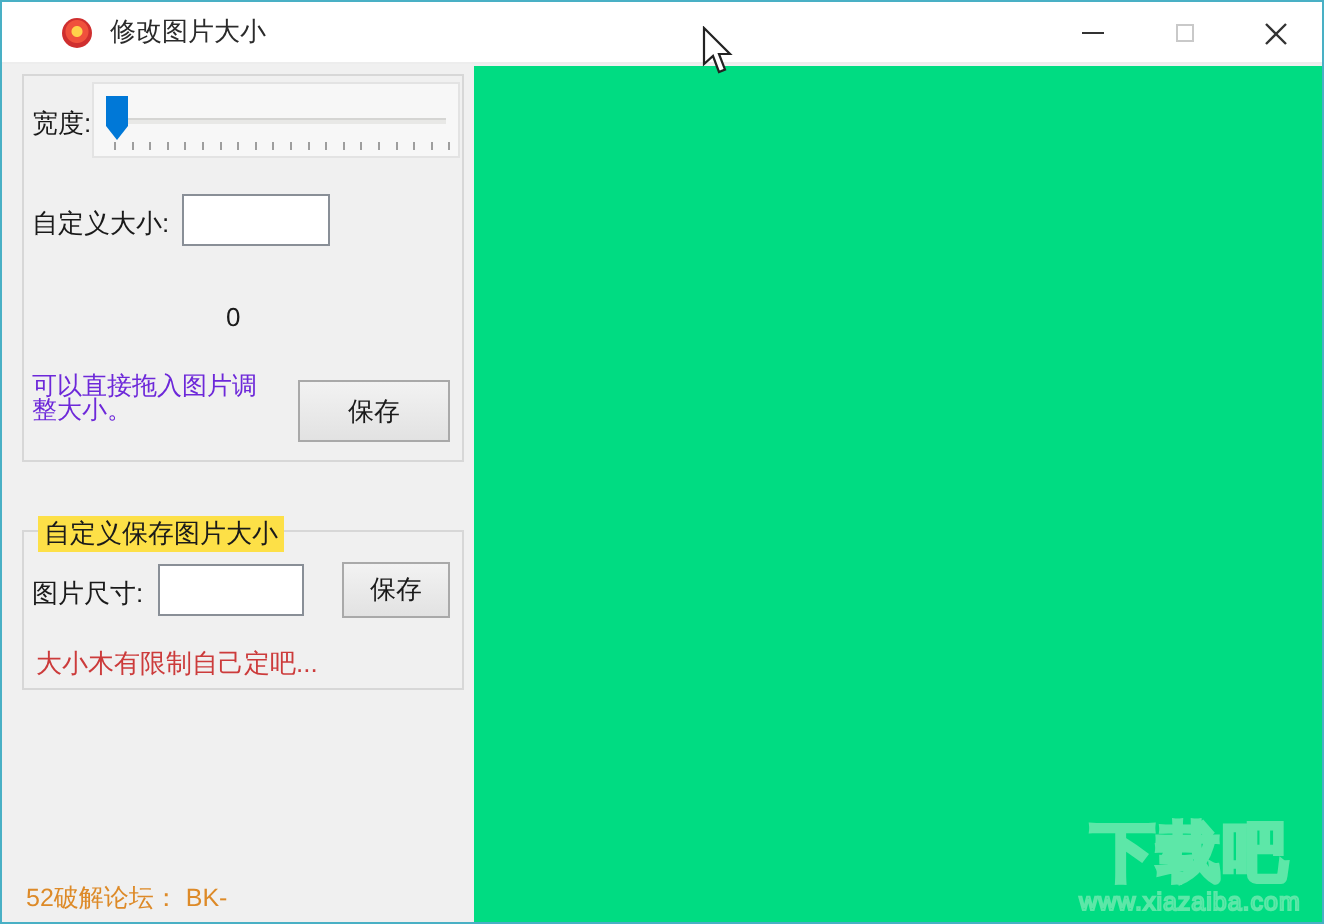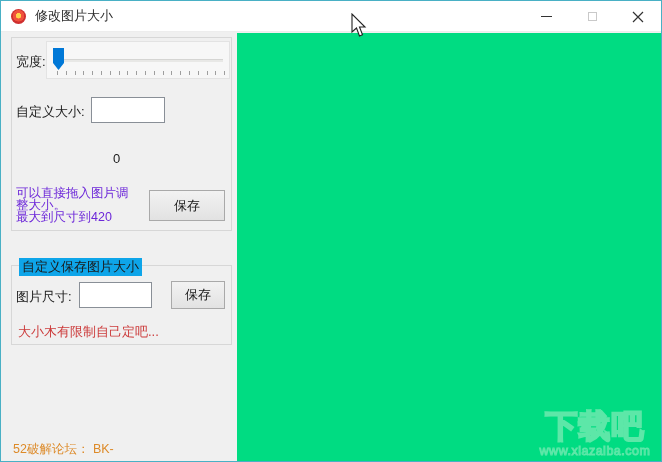--- a/index.html
+++ b/index.html
@@ -12,20 +12,21 @@
   #window {
     position:relative; width:662px; height:462px;
     background:#f0f0f0;
     border:1px solid #49b0c5;
   }
   
   .titlebar {
     position:absolute; left:0; top:0; width:660px; height:31px;
     background:#ffffff; display:flex; align-items:center;
     border-bottom:1px solid #ededed;
+    padding-left:20px;
   }
   .app-icon {
     width:15px; height:15px; border-radius:50%;
     margin:0 9px 0 10px;
     background:radial-gradient(circle at 50% 45%, #ffd24a 0 2.5px, #f0513c 3px 5.5px, #cf2f2f 6px);
     flex:0 0 auto;
   }
   .title-text { font-size:13px; color:#2b2b2b; }
   .winbtns { position:absolute; right:0; top:0; height:31px; display:flex; }
   .winbtn { width:46px; height:31px; display:flex; align-items:center; justify-content:center; }
@@ -51,21 +52,21 @@
     color:transparent; -webkit-text-stroke:1px #5de7a8;
     display:block; letter-spacing:0.5px;
   }
   
   .groupbox {
     position:absolute; border:1px solid #d7d7d7; background:transparent;
   }
   #group-resize { left:10px; top:36px; width:221px; height:194px; }
   #group-customsave { left:10px; top:264px; width:221px; height:80px; }
   .group-title {
-    position:absolute; left:7px; top:-8px; background:#0ea5e9;
+    position:absolute; left:7px; top:-8px; background:#fde047;
     padding:0 3px; font-size:13px; color:#1a1a1a; white-space:nowrap;
   }
   .label { position:absolute; font-size:13px; color:#1a1a1a; white-space:nowrap; }
   
   .slider-housing {
     position:absolute; left:45px; top:40px; width:184px; height:38px;
     background:#f7f7f7; border:1px solid #e3e3e3;
   }
   .slider-track {
     position:absolute; left:6px; top:17px; width:170px; height:3px;
@@ -137,21 +138,20 @@
   </div>
 
   <span class="label" style="left:15px; top:102px;">自定义大小:</span>
   <input class="textbox" style="left: 90px; top: 96px; width: 74px; height: 26px;" value="">
 
   <span class="label" style="left:112px; top:150px;">0</span>
 
   <div class="hint-pink" style="left:15px; top:186px; width:132px;">
     <div>可以直接拖入图片调</div>
     <div>整大小。</div>
-    <div>最大到尺寸到420</div>
   </div>
   <button class="btn" style="left:148px; top:189px; width:76px; height:31px;">保存</button>
 
   <div class="groupbox" id="group-customsave">
     <span class="group-title">自定义保存图片大小</span>
   </div>
 
   <span class="label" style="left:15px; top:287px;">图片尺寸:</span>
   <input class="textbox" style="left: 78px; top: 281px; width: 73px; height: 26px;" value="">
   <button class="btn" style="left:170px; top:280px; width:54px; height:28px;">保存</button>

